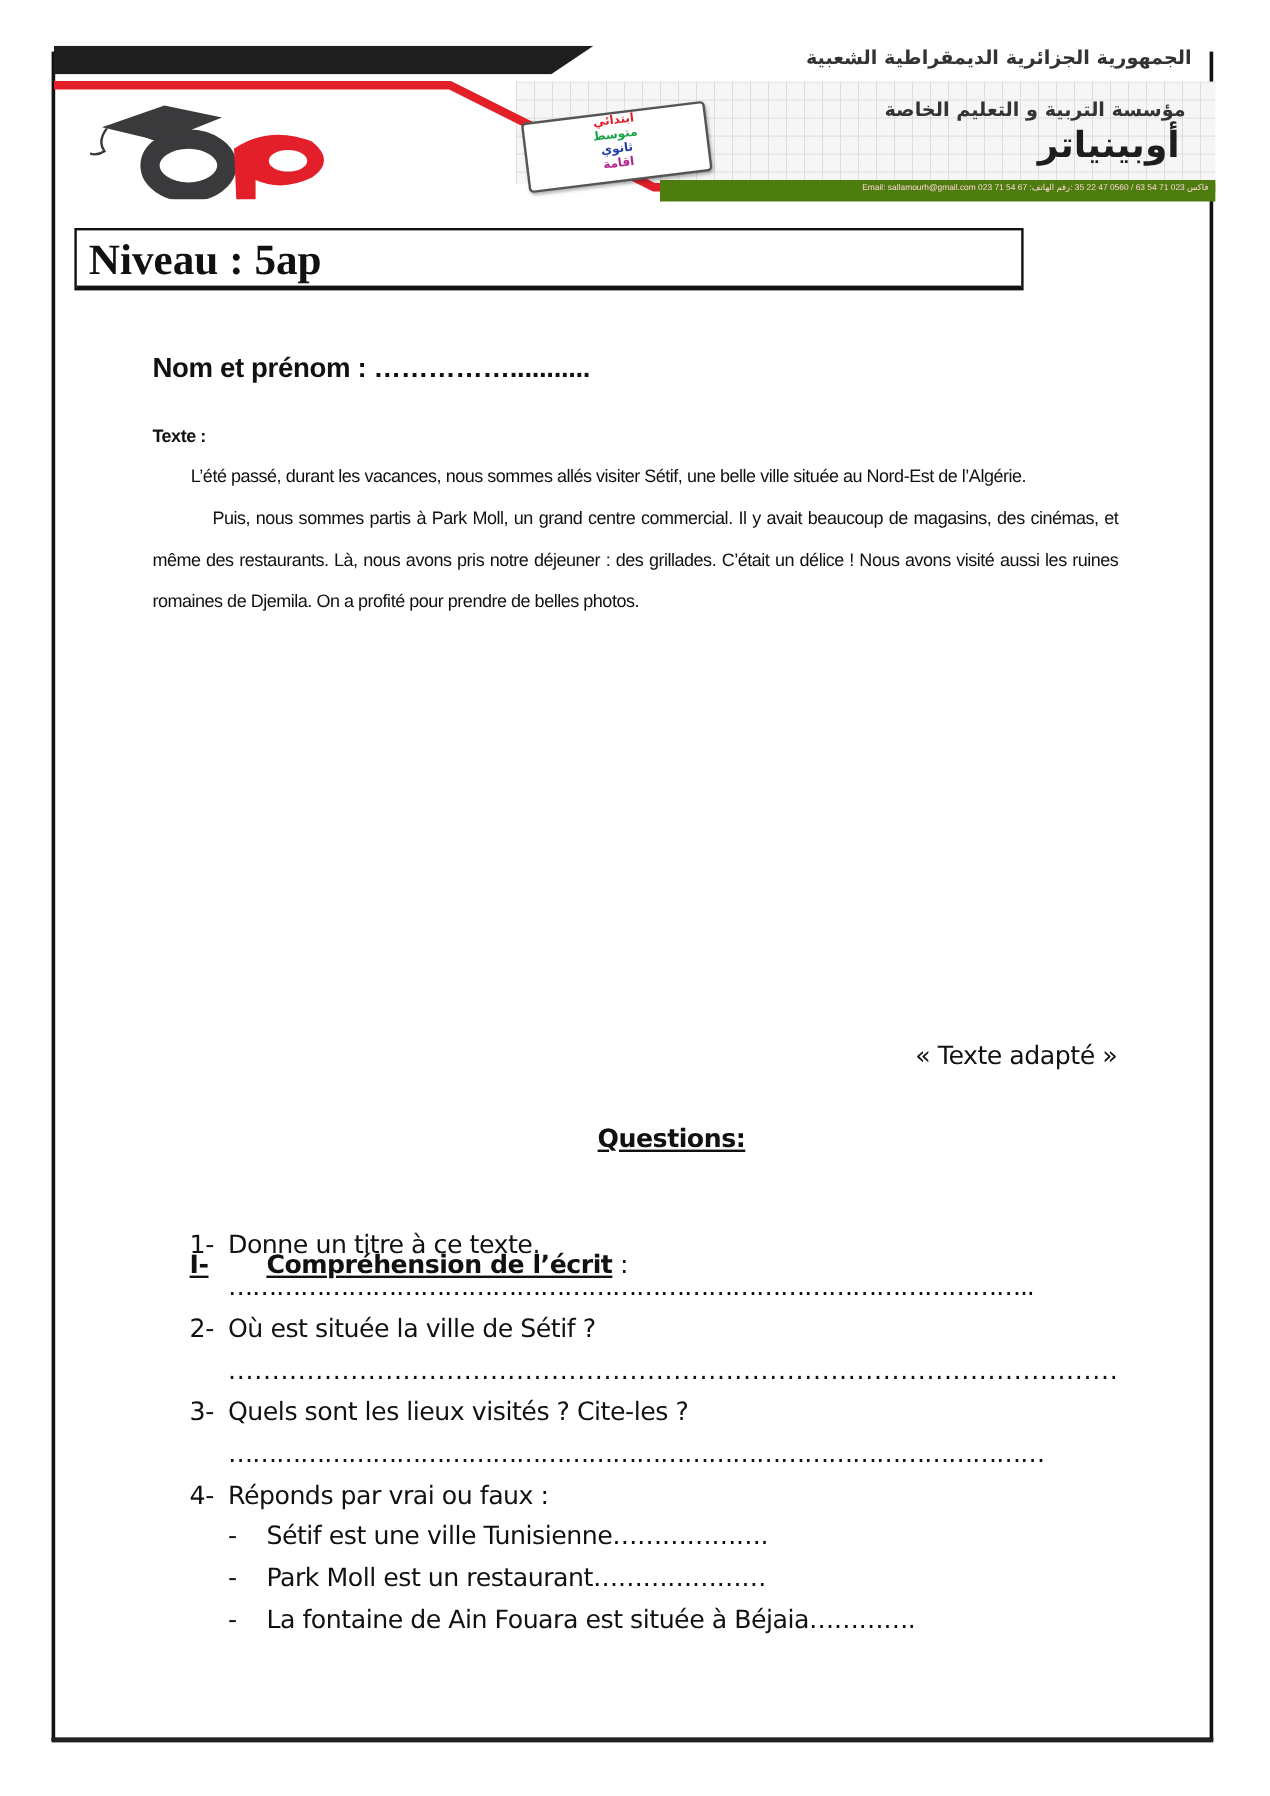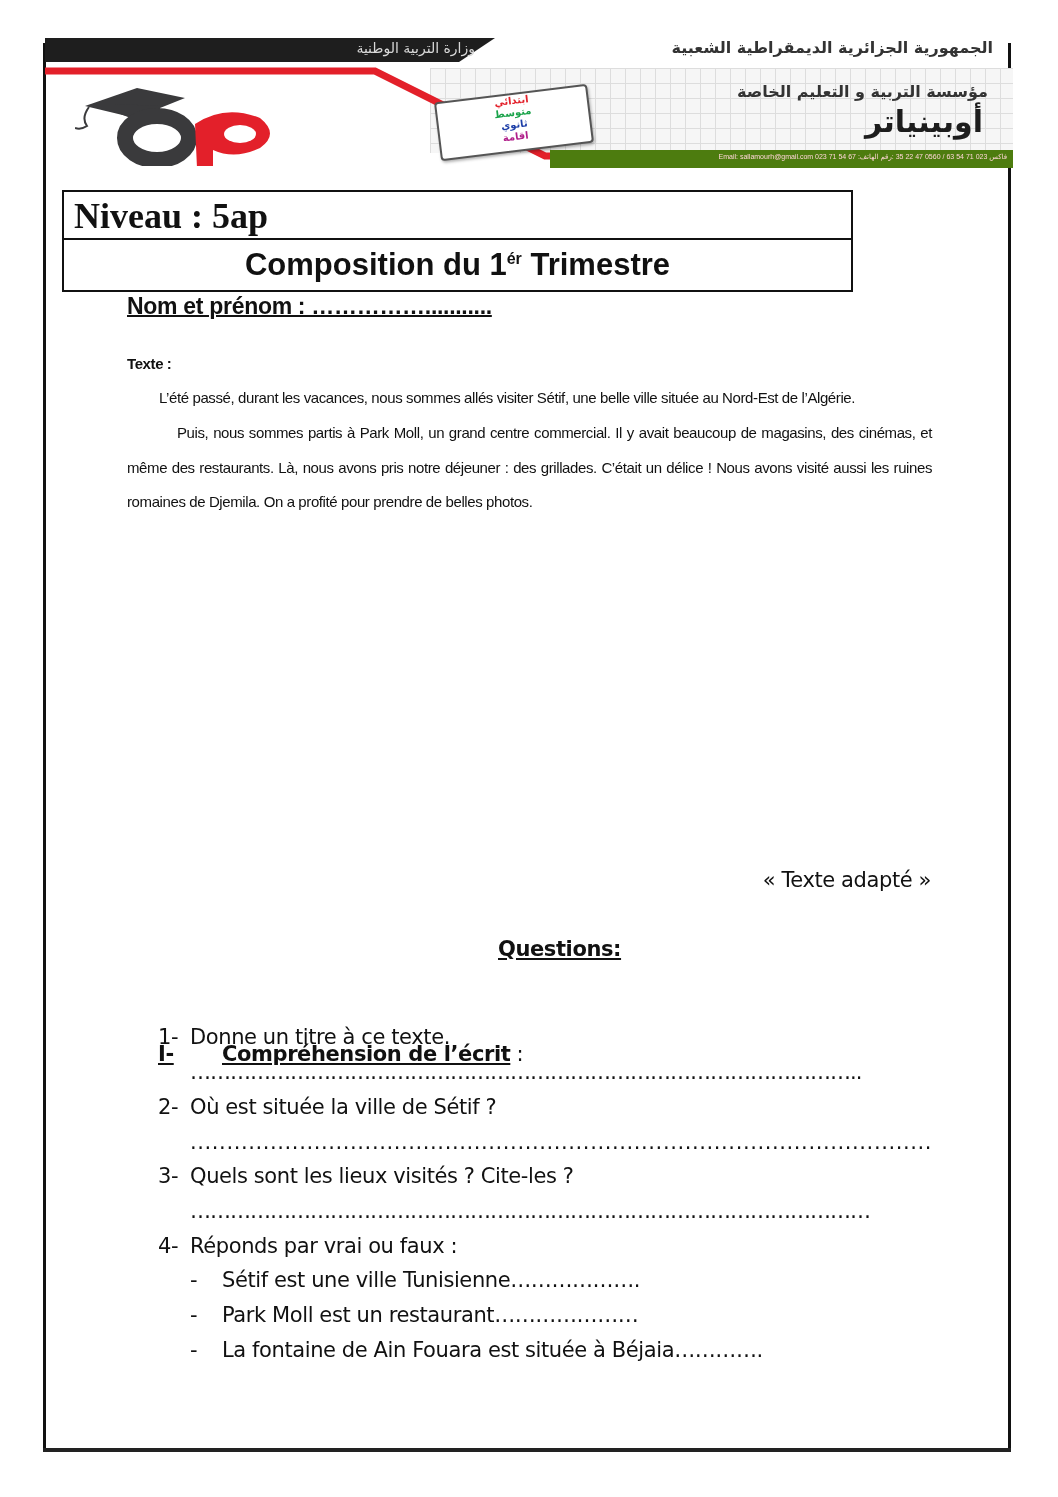--- a/index.html
+++ b/index.html
@@ -26,21 +26,21 @@
   .logo-svg { position: absolute; left: 30px; top: 38px; width: 230px; height: 90px; }
 
   
   .info-table { position: absolute; left: 62px; top: 190px; width: 791px; border: 2px solid #111; box-sizing: border-box; }
   .info-row-1 { height: 46px; border-bottom: 2px solid #111; position: relative; }
   .niveau { position: absolute; left: 10px; top: 3px; font-family: "Liberation Serif", serif; font-weight: bold; font-size: 36px; }
   .date { position: absolute; right: 34px; top: 3px; font-family: "Liberation Serif", serif; font-weight: bold; font-size: 36px; }
   .info-row-2 { height: 50px; text-align: center; line-height: 50px; font-family: "Liberation Sans", sans-serif; font-weight: bold; font-size: 31px; }
   .info-row-2 sup { font-size: 16px; line-height: 0; }
 
-  .name-line { position: absolute; left: 127px; top: 293px; font-family: "Liberation Sans", sans-serif; font-weight: bold; font-size: 23px; text-decoration: underline; text-decoration-thickness: 2px; letter-spacing: -0.3px; text-align: center; }
+  .name-line { position: absolute; left: 127px; top: 293px; font-family: "Liberation Sans", sans-serif; font-weight: bold; font-size: 23px; text-decoration-thickness: 2px; letter-spacing: -0.3px; text-align: center; }
 
   .text-block { position: absolute; left: 127px; width: 805px; font-family: Liberation Sans, sans-serif; font-size: 15px; line-height: 34.8px; letter-spacing: -0.4px; }
   .text-title { top: 347px; font-weight: bold; }
   .passage { top: 381px; text-align: justify; }
   .passage p { margin: 0; }
   .indent-1 { text-indent: 32px; }
   .indent-2 { text-indent: 50px; }
   .indent-3 { text-indent: 58px; }
 
   .source { position: absolute; right: 127px; top: 868px; font-size: 21px; letter-spacing: -0.4px; }
@@ -60,21 +60,20 @@
 <body>
 
 <div class="page-frame"></div>
 
 <div class="banner">
   <div class="grid-bg"></div>
   <svg class="red-line-svg" viewBox="0 0 968 130">
     <polyline points="0,33 250,33 330,33 500,118 968,118" fill="none" stroke="#e3202a" stroke-width="7"></polyline>
   </svg>
   <div class="topbar-left"></div>
-  <div class="topbar-left-text">وزارة التربية الوطنية</div>
   <div class="republic-text">الجمهورية الجزائرية الديمقراطية الشعبية</div>
 
   <svg class="logo-svg" viewBox="0 0 230 90">
 
     <polygon points="10,30 62,12 110,22 60,42" fill="#3a3a3c"></polygon>
     <path d="M40,35 Q60,48 85,38 L85,30 L40,28 Z" fill="#3a3a3c"></path>
     <path d="M14,31 Q6,42 12,50 Q6,54 0,52" fill="none" stroke="#3a3a3c" stroke-width="2"></path>
 
     <ellipse cx="82" cy="62" rx="32" ry="22" fill="none" stroke="#3a3a3c" stroke-width="16"></ellipse>
 
@@ -90,23 +89,20 @@
   </div>
 
   <div class="institution-name">مؤسسة التربية و التعليم الخاصة</div>
   <div class="brand-name">أوبينياتر</div>
   <div class="red-contact-bar">Email: sallamourh@gmail.com  023 71 54 67 :فاكس  023 71 54 63 / 0560 47 22 35 :رقم الهاتف</div>
 </div>
 
 <div class="info-table">
   <div class="info-row-1">
     <span class="niveau">Niveau : 5ap</span>
-  </div>
-  <div class="info-row-2">
-    <span>Composition du 1</span><sup>ér</sup><span> Trimestre</span>
   </div>
 </div>
 
 <div class="name-line">Nom et prénom : ……………...........</div>
 
 <div class="text-block text-title">Texte :</div>
 <div class="text-block passage">
   <p class="indent-1">L’été passé, durant les vacances, nous sommes allés visiter Sétif, une belle ville située au Nord-Est de l’Algérie.</p>
   <p class="indent-2">Puis, nous sommes partis à Park Moll, un grand centre commercial. Il y avait beaucoup de magasins, des cinémas, et même des restaurants. Là, nous avons pris notre déjeuner : des grillades. C’était un délice !  Nous avons visité aussi les ruines romaines de Djemila. On a profité pour prendre de belles photos.</p>
 </div>

